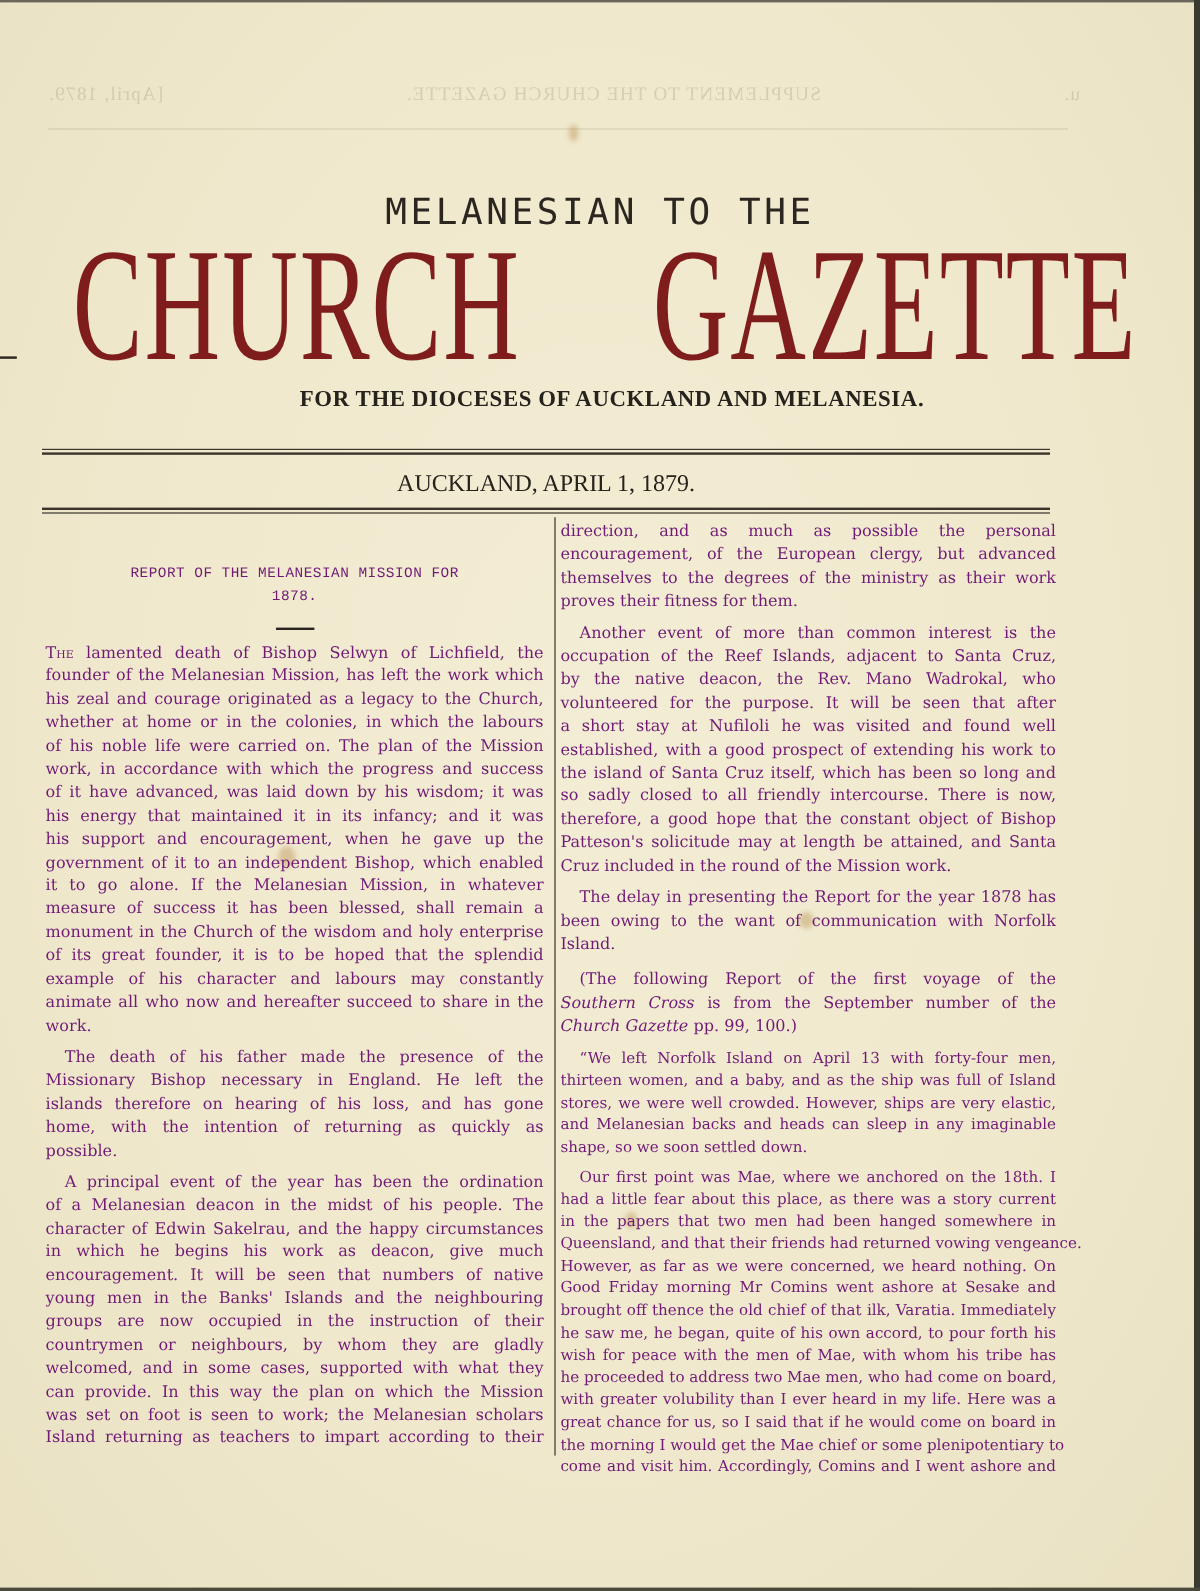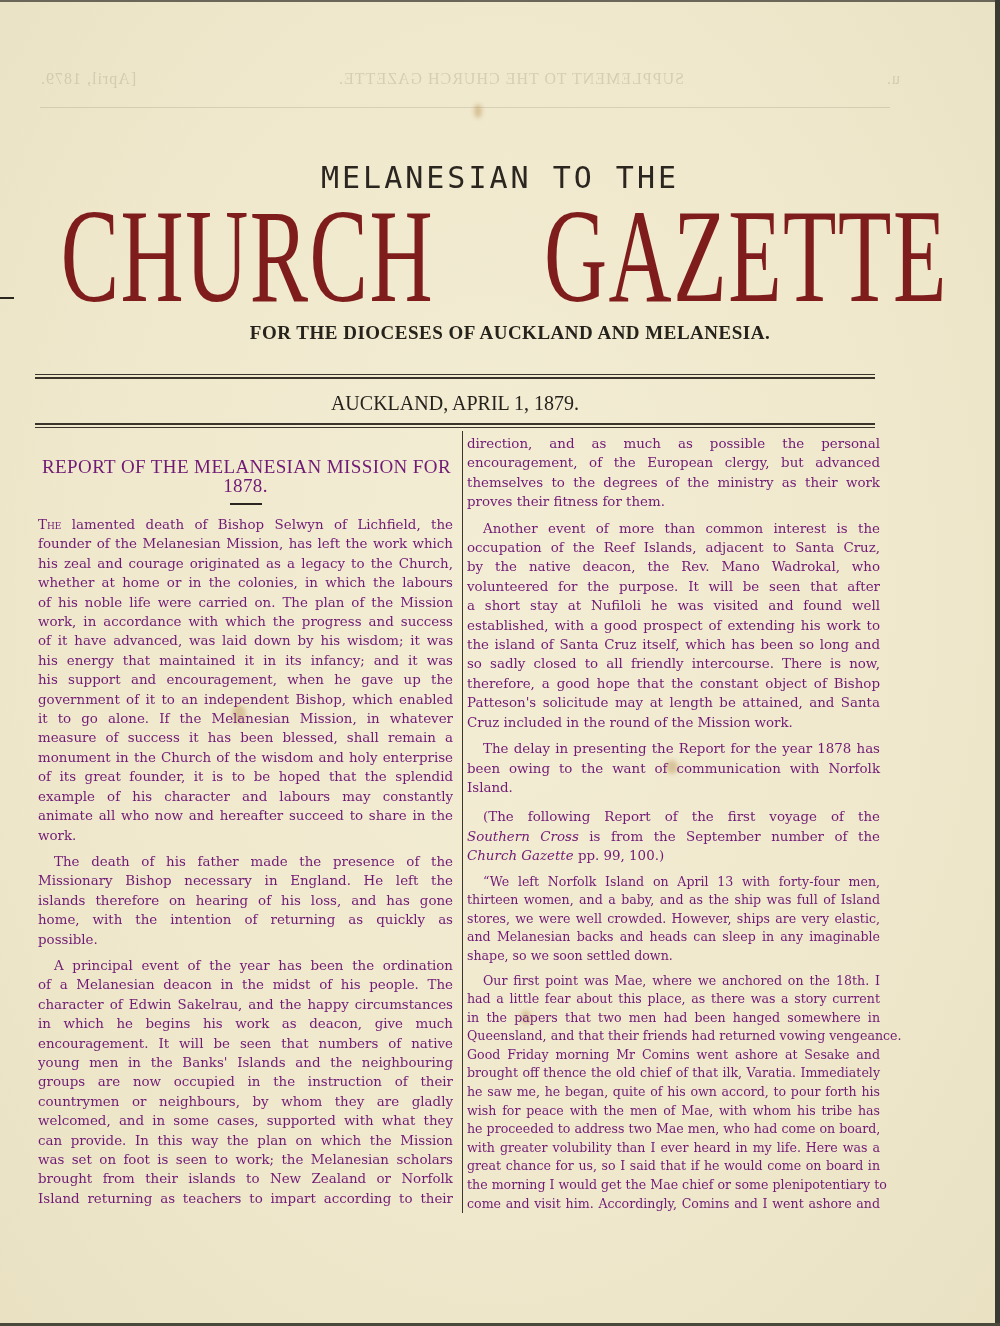--- a/index.html
+++ b/index.html
@@ -72,22 +72,22 @@
     position: absolute; font-family: "DejaVu Serif", serif;
     font-size: 13.4px; line-height: 19.4px; text-align: justify; color: #701a75;
   }
   .col-left { left: 38px; top: 453px; width: 415px; }
   .col-right { left: 467px; top: 434px; width: 413px; }
   .col p { margin: 0 0 7px 0; text-indent: 16px; }
   .col p.noindent { text-indent: 0; }
   .col .line { display: block; text-align: justify; text-align-last: justify; white-space: nowrap; }
   .col .line.last { text-align-last: left; }
   .art-title {
-    text-align: center; font-family: Liberation Serif, serif;
-    font-size: 19px; letter-spacing: 0.4px; line-height: 19px; margin: 4px;
+    text-align: center; font-family: Liberation Mono, monospace;
+    font-size: 12px; letter-spacing: 0.4px; line-height: 19px; margin: 16px;
   }
   .title-rule { width: 32px; height: 2px; background: #2a2520; margin: 8px auto 10px; }
   .smallcaps { font-variant: small-caps; }
   .quote-sm { font-size: 12.6px; line-height: 18.6px; }
   .quote-sm p { margin-bottom: 6px; }
   em { font-style: italic; }
 </style>
 </head>
 <body>
 
@@ -162,21 +162,20 @@
     <span class="line">of a Melanesian deacon in the midst of his people.  The</span>
     <span class="line">character of Edwin Sakelrau, and the happy circumstances</span>
     <span class="line">in which he begins his work as deacon, give much</span>
     <span class="line">encouragement.  It will be seen that numbers of native</span>
     <span class="line">young men in the Banks' Islands and the neighbouring</span>
     <span class="line">groups are now occupied in the instruction of their</span>
     <span class="line">countrymen or neighbours, by whom they are gladly</span>
     <span class="line">welcomed, and in some cases, supported with what they</span>
     <span class="line">can provide.  In this way the plan on which the Mission</span>
     <span class="line">was set on foot is seen to work; the Melanesian scholars</span>
-    <span class="line">brought from their islands to New Zealand or Norfolk</span>
     <span class="line">Island returning as teachers to impart according to their</span>
   </p>
 </div>
 
 <div class="col col-right">
   <p class="noindent">
     <span class="line">direction, and as much as possible the personal</span>
     <span class="line">encouragement, of the European clergy, but advanced</span>
     <span class="line">themselves to the degrees of the ministry as their work</span>
     <span class="line last">proves their fitness for them.</span>
@@ -214,20 +213,21 @@
       <span class="line">thirteen women, and a baby, and as the ship was full of Island</span>
       <span class="line">stores, we were well crowded.  However, ships are very elastic,</span>
       <span class="line">and Melanesian backs and heads can sleep in any imaginable</span>
       <span class="line last">shape, so we soon settled down.</span>
     </p>
     <p class="noindent">
       <span class="line" style="padding-left:16px">Our first point was Mae, where we anchored on the 18th.  I</span>
       <span class="line">had a little fear about this place, as there was a story current</span>
       <span class="line">in the papers that two men had been hanged somewhere in</span>
       <span class="line">Queensland, and that their friends had returned vowing vengeance.</span>
+      <span class="line">However, as far as we were concerned, we heard nothing.  On</span>
       <span class="line">Good Friday morning Mr Comins went ashore at Sesake and</span>
       <span class="line">brought off thence the old chief of that ilk, Varatia.  Immediately</span>
       <span class="line">he saw me, he began, quite of his own accord, to pour forth his</span>
       <span class="line">wish for peace with the men of Mae, with whom his tribe has</span>
       <span class="line">he proceeded to address two Mae men, who had come on board,</span>
       <span class="line">with greater volubility than I ever heard in my life.  Here was a</span>
       <span class="line">great chance for us, so I said that if he would come on board in</span>
       <span class="line">the morning I would get the Mae chief or some plenipotentiary to</span>
       <span class="line">come and visit him.  Accordingly, Comins and I went ashore and</span>
     </p>

